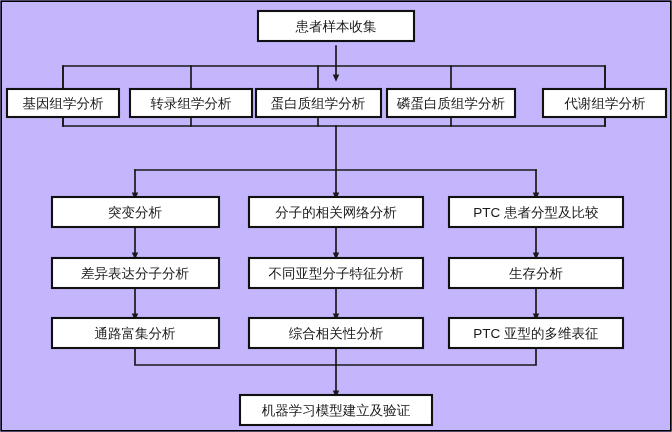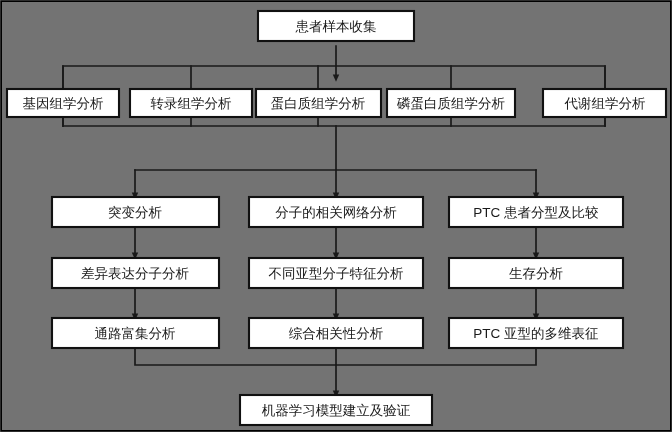--- a/index.html
+++ b/index.html
@@ -7,21 +7,21 @@
     padding: 0;
     background: #ffffff;
   }
   body {
     font-family: "Liberation Sans", "DejaVu Sans", sans-serif;
   }
   #flow-root {
     position: relative;
     width: 672px;
     height: 432px;
-    background: #737373;
+    background: #c4b5fd;
     overflow: hidden;
   }
   #flow-svg {
     position: absolute;
     top: 0;
     left: 0;
     width: 672px;
     height: 432px;
     display: block;
   }

